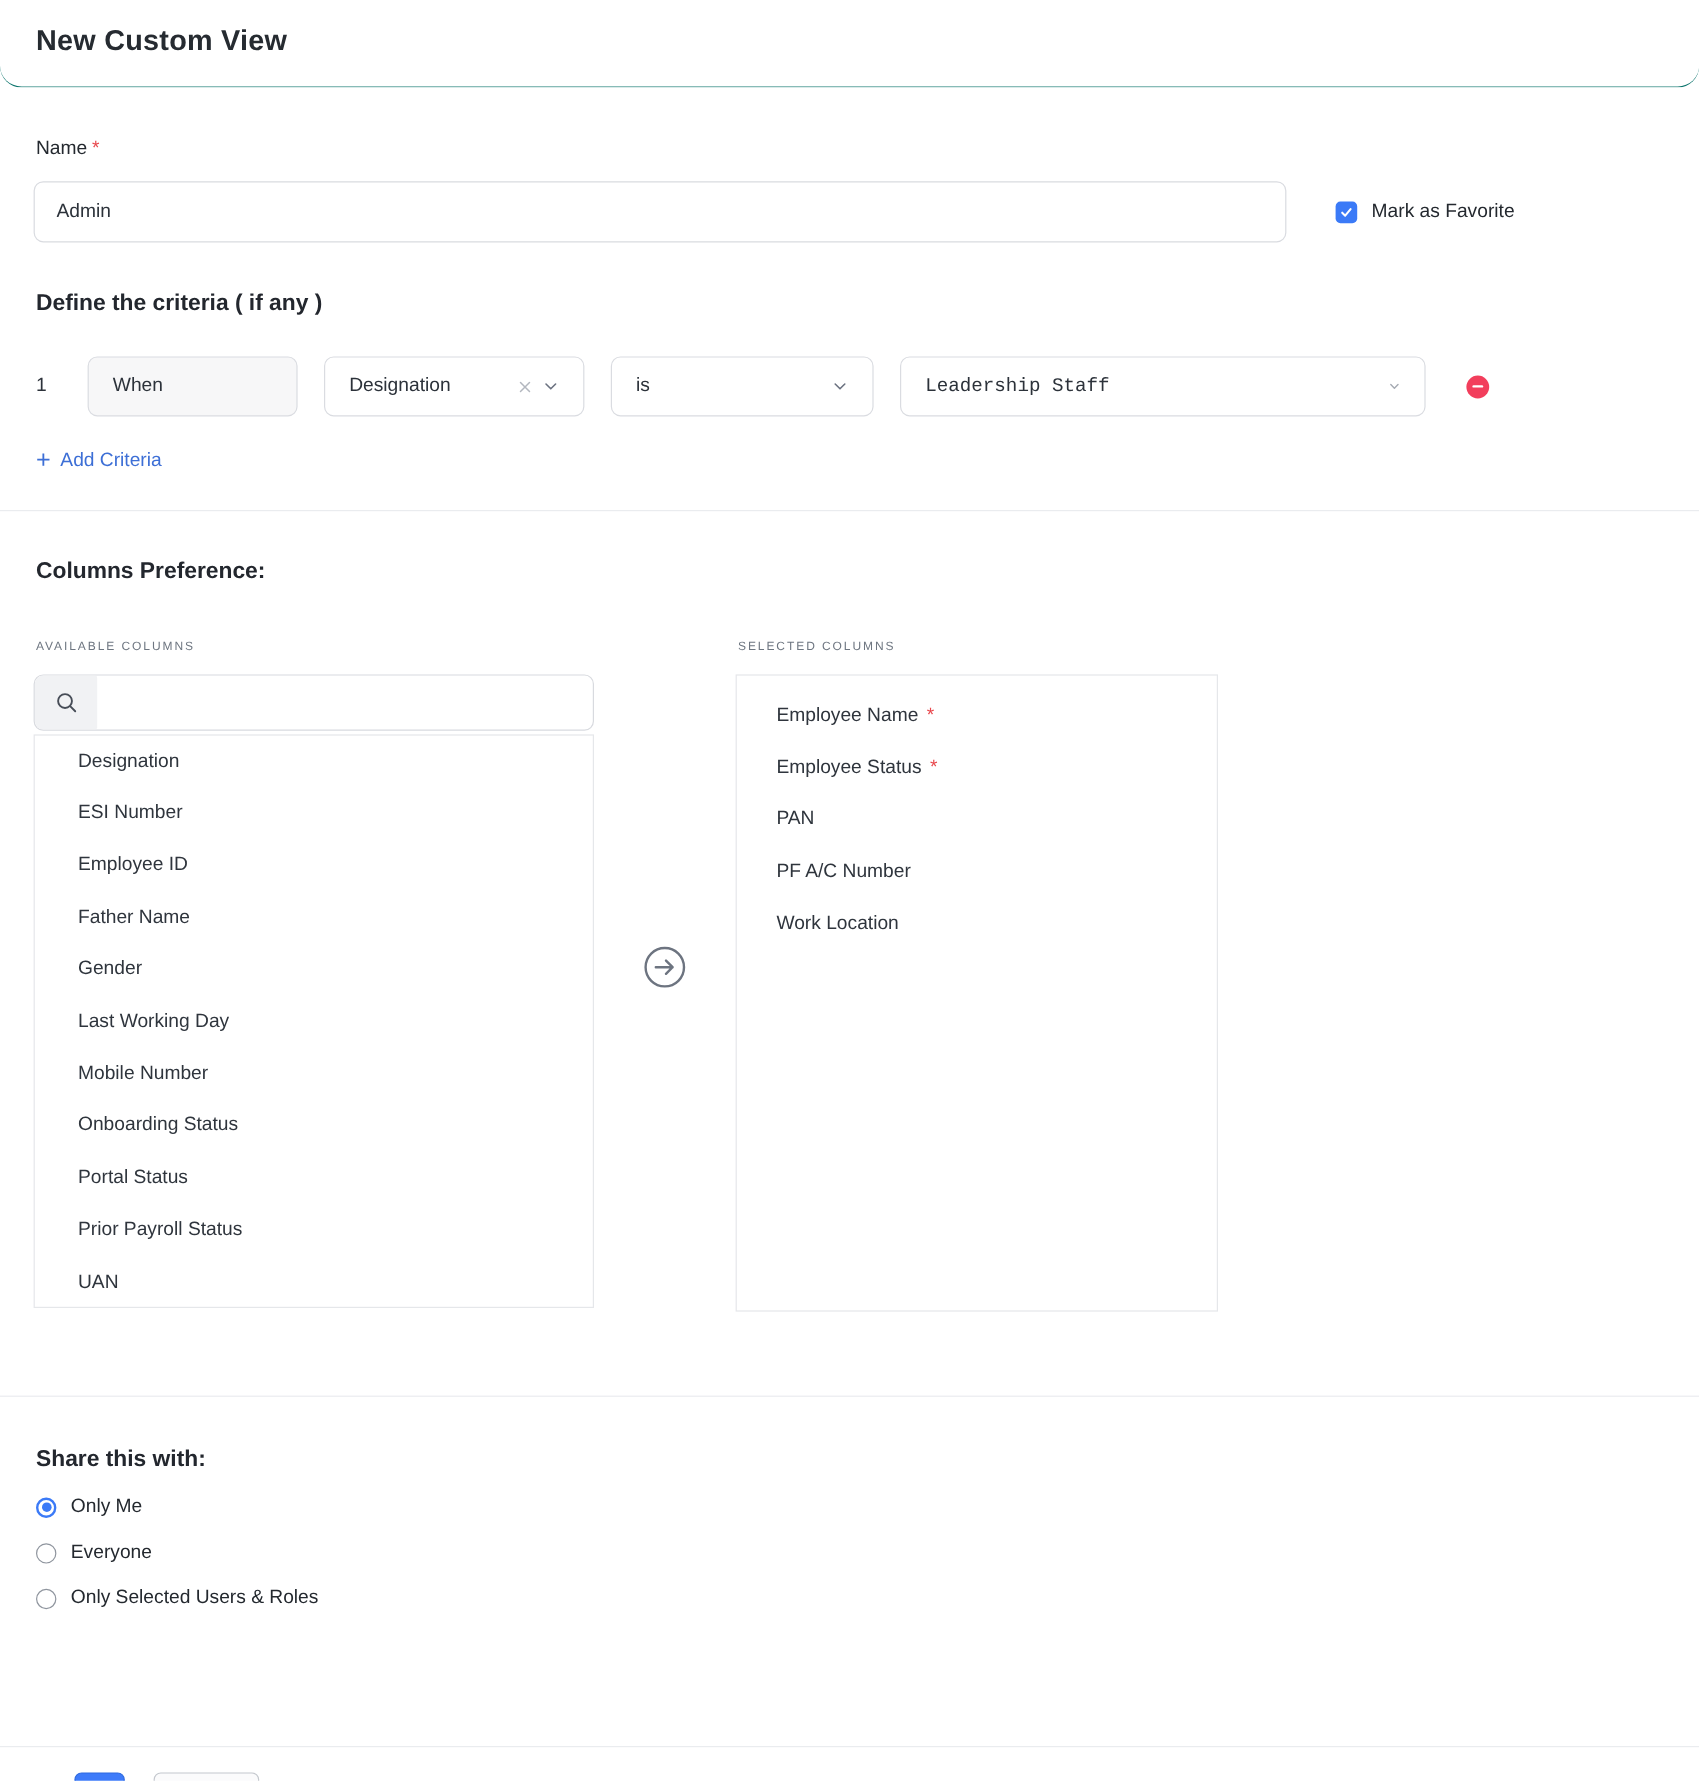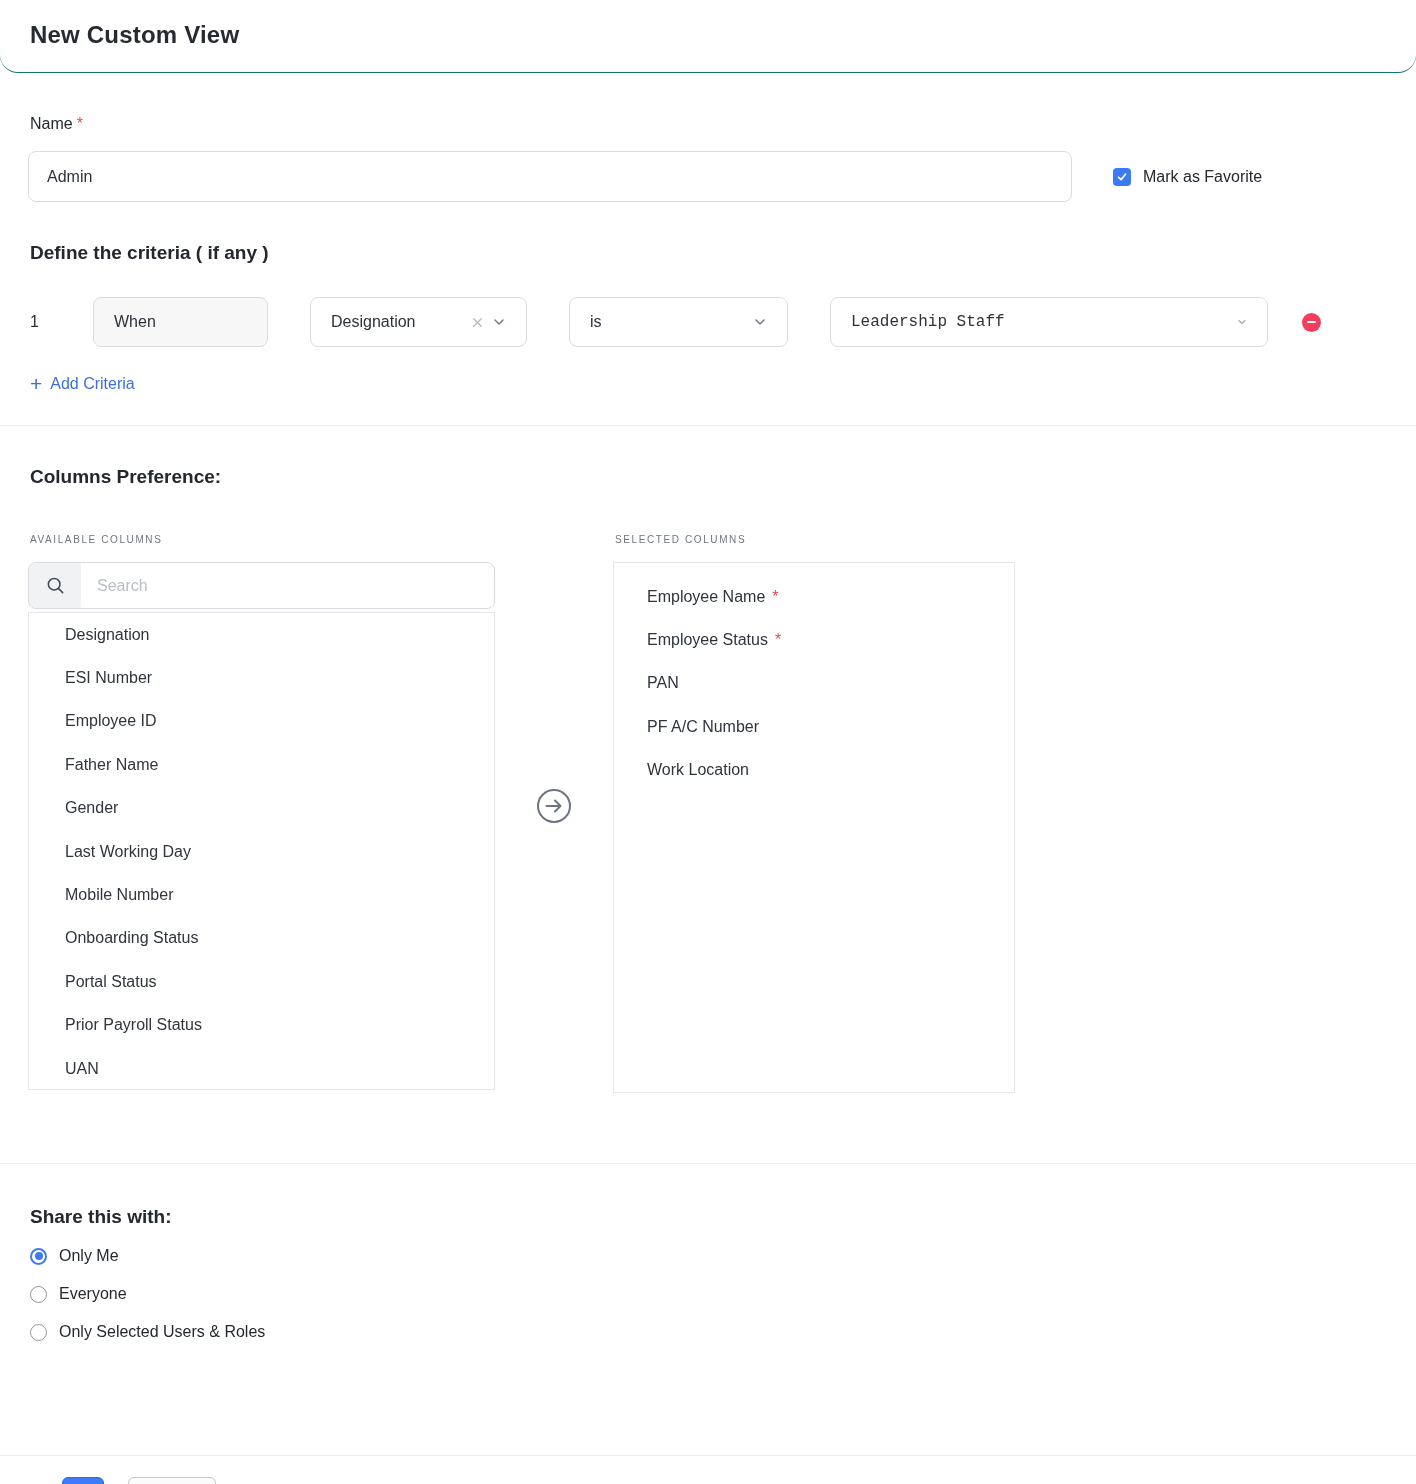--- a/index.html
+++ b/index.html
@@ -30,21 +30,21 @@
   }
   .favorite-label { margin-left:12px; color:#24292f; }
 
   
   .section-heading { font-size:19px; font-weight:600; color:#23272e; margin-left:30px; }
   .criteria-heading { margin-top:40px; }
   .criteria-row { display:flex; align-items:center; margin:33px 0 0 30px; }
   .row-num { width:43px; font-size:16px; color:#2c323a; }
   .crit-box {
     height:50px; border:1px solid #dadce1; border-radius:8px; background:#fff;
-    display:flex; align-items:center; padding:0 19px 0 20px; font-size:16px; color:#2c323a;margin-left:20px;
+    display:flex; align-items:center; padding:0 19px 0 20px; font-size:16px; color:#2c323a;
   }
   .crit-when { width:175px; background:#f7f7f8; margin-right:22px; }
   .crit-field { width:217px; margin-right:22px; }
   .crit-op { width:219px; margin-right:22px; }
   .crit-val { width:438px;font-family:Liberation Mono, monospace; }
   .crit-icons { margin-left:auto; display:flex; align-items:center; gap:6px; }
   .remove-criteria {
     width:19px; height:19px; border-radius:50%; background:#f23e5c; margin-left:34px;
     display:flex; align-items:center; justify-content:center; flex:0 0 auto; cursor:pointer;
   }
@@ -194,21 +194,20 @@
 <div class="cols-area">
   <div class="col-left">
     <div class="col-head">AVAILABLE COLUMNS</div>
     <div class="search-wrap">
       <span class="search-icon-box">
         <svg width="21" height="21" viewBox="0 0 24 24">
           <circle cx="10.5" cy="10.5" r="6.6" fill="none" stroke="#474d57" stroke-width="1.8"></circle>
           <path d="M15.6 15.6L20.2 20.2" stroke="#474d57" stroke-width="1.8" stroke-linecap="round"></path>
         </svg>
       </span>
-      <input class="search-input" type="text" placeholder="Search" style="">
     </div>
     <div class="avail-list">
 
         <div class="avail-item">Designation</div>
 
         <div class="avail-item">ESI Number</div>
 
         <div class="avail-item">Employee ID</div>
 
         <div class="avail-item">Father Name</div>

